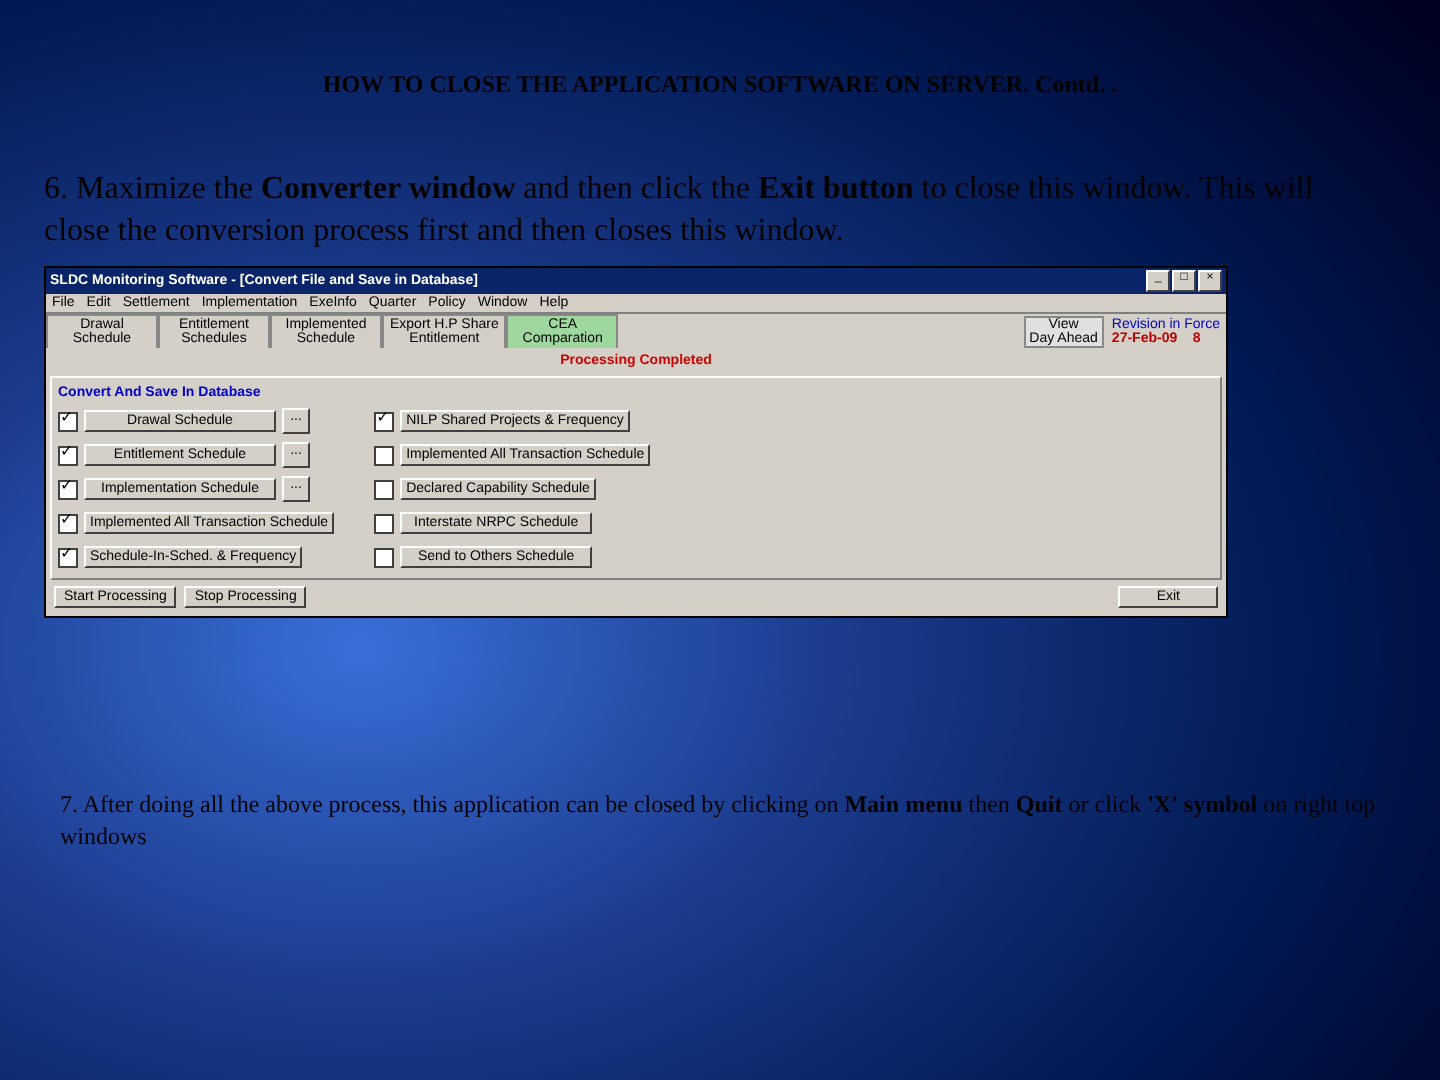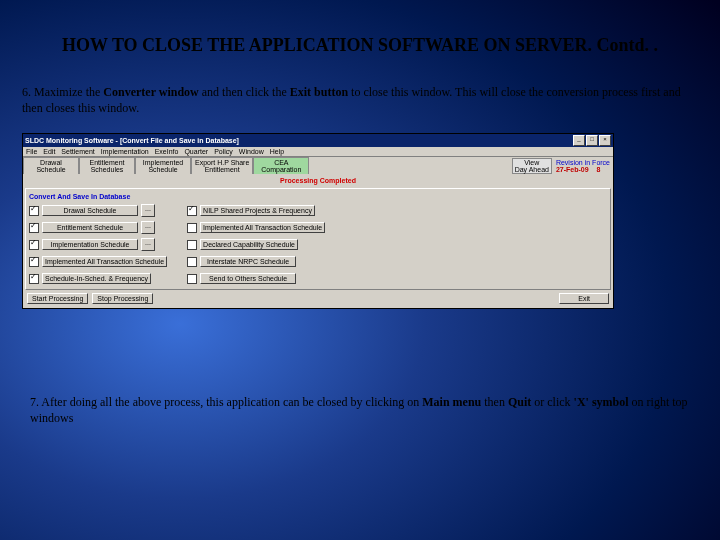--- a/index.html
+++ b/index.html
@@ -12,28 +12,28 @@
     overflow: hidden;
     position: relative;
   }
   .slide-title {
     position: absolute;
     top: 35px;
     left: 0;
     right: 0;
     text-align: center;
     font-weight: bold;
-    font-size: 18px;
+    font-size: 12px;
   }
   .step6-text {
     position: absolute;
     top: 85px;
     left: 22px;
     right: 30px;
-    font-size: 12px;
+    font-size: 16px;
     line-height: 1.3;
   }
   .step7-text {
     position: absolute;
     top: 395px;
     left: 30px;
     right: 30px;
     font-size: 12px;
     line-height: 1.3;
   }

